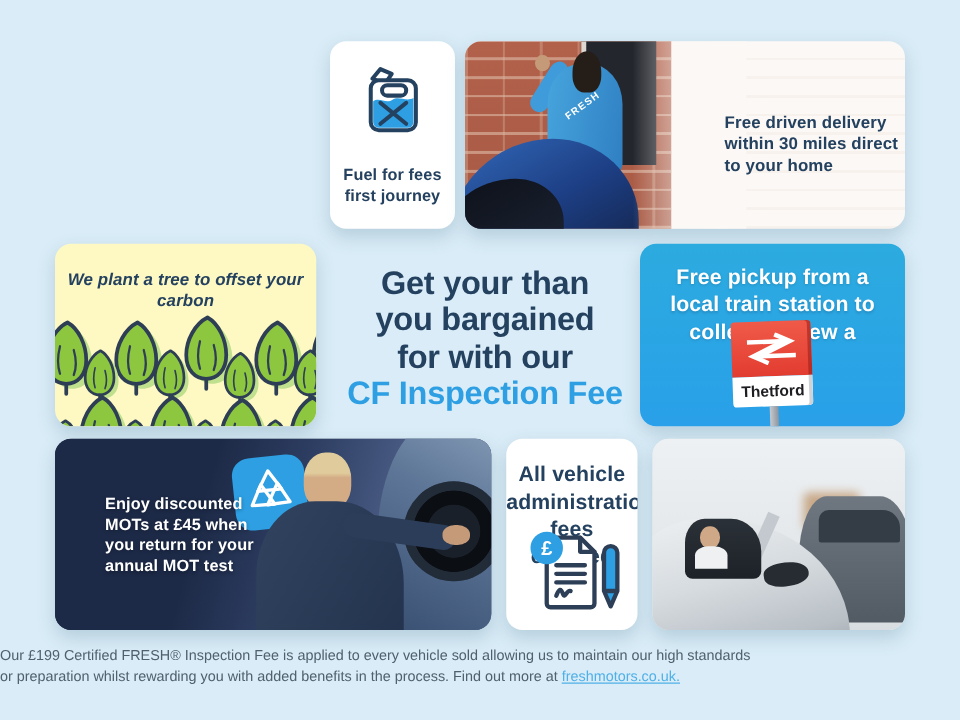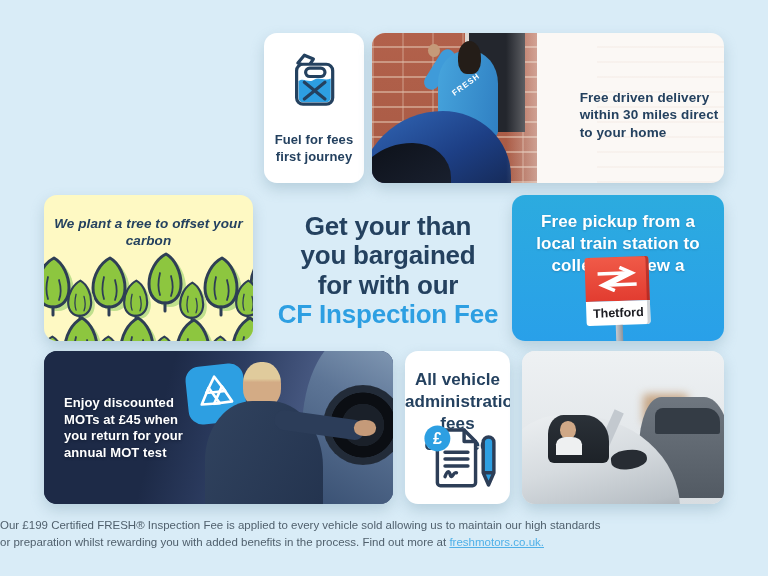--- a/index.html
+++ b/index.html
@@ -86,21 +86,21 @@
   .mp-wheel{right:-3%;top:22%;width:80px;height:80px;border-radius:50%;
             background:radial-gradient(circle,#1a2029 0 37%,#0b0e13 38% 57%,#222b38 58% 70%,#0e1218 71%);}
   .mot-badge{position:absolute;left:41%;top:9%;width:58px;height:58px;background:#2d9fe2;border-radius:14px;
              transform:rotate(-6deg);display:flex;align-items:center;justify-content:center;}
   .mp-head{left:57%;top:7%;width:38px;height:46px;border-radius:46% 46% 42% 42%;
            background:linear-gradient(#e0cb9c 0 36%,#d3ab85 44%);}
   .mp-body{left:46%;top:33%;width:34%;height:78%;border-radius:40% 45% 0 0/50% 55% 0 0;
            background:linear-gradient(120deg,#31435f,#23334e);}
   .mp-arm{left:66%;top:42%;width:26%;height:13%;background:#2c3d59;transform:rotate(8deg);border-radius:10px;}
   .mp-hand{right:5%;top:45%;width:22px;height:16px;background:#c59a79;border-radius:45%;}
-  .cap-mot{left:20px;top:44px;width:138px;font-size:13px;color:#fff;text-shadow:0 1px 3px rgba(5,12,25,.4);}
+  .cap-mot{left:40px;top:44px;width:138px;font-size:13px;color:#fff;text-shadow:0 1px 3px rgba(5,12,25,.4);}
 
   .card-admin{left:405px;top:351px;width:105px;height:153px;background:#fff;}
   .cap-admin{left:0;right:0;top:18px;text-align:center;font-size:17px;}
   .admin-icon{position:absolute;left:50%;top:66px;transform:translateX(-50%);}
 
   .card-referral{left:522px;top:351px;width:202px;height:153px;background:#eef1f3;}
   .rp-base{inset:0;background:linear-gradient(#eef1f3,#e4e8eb 55%,#d8dde1);}
   .rp-bldg{right:18%;top:28%;width:22%;height:20%;background:#c8a887;filter:blur(4px);border-radius:4px;}
   .rp-suv{right:-4%;top:30%;width:46%;height:66%;border-radius:24% 30% 0 0/50% 60% 0 0;
           background:linear-gradient(#6f7780,#525a63);}

